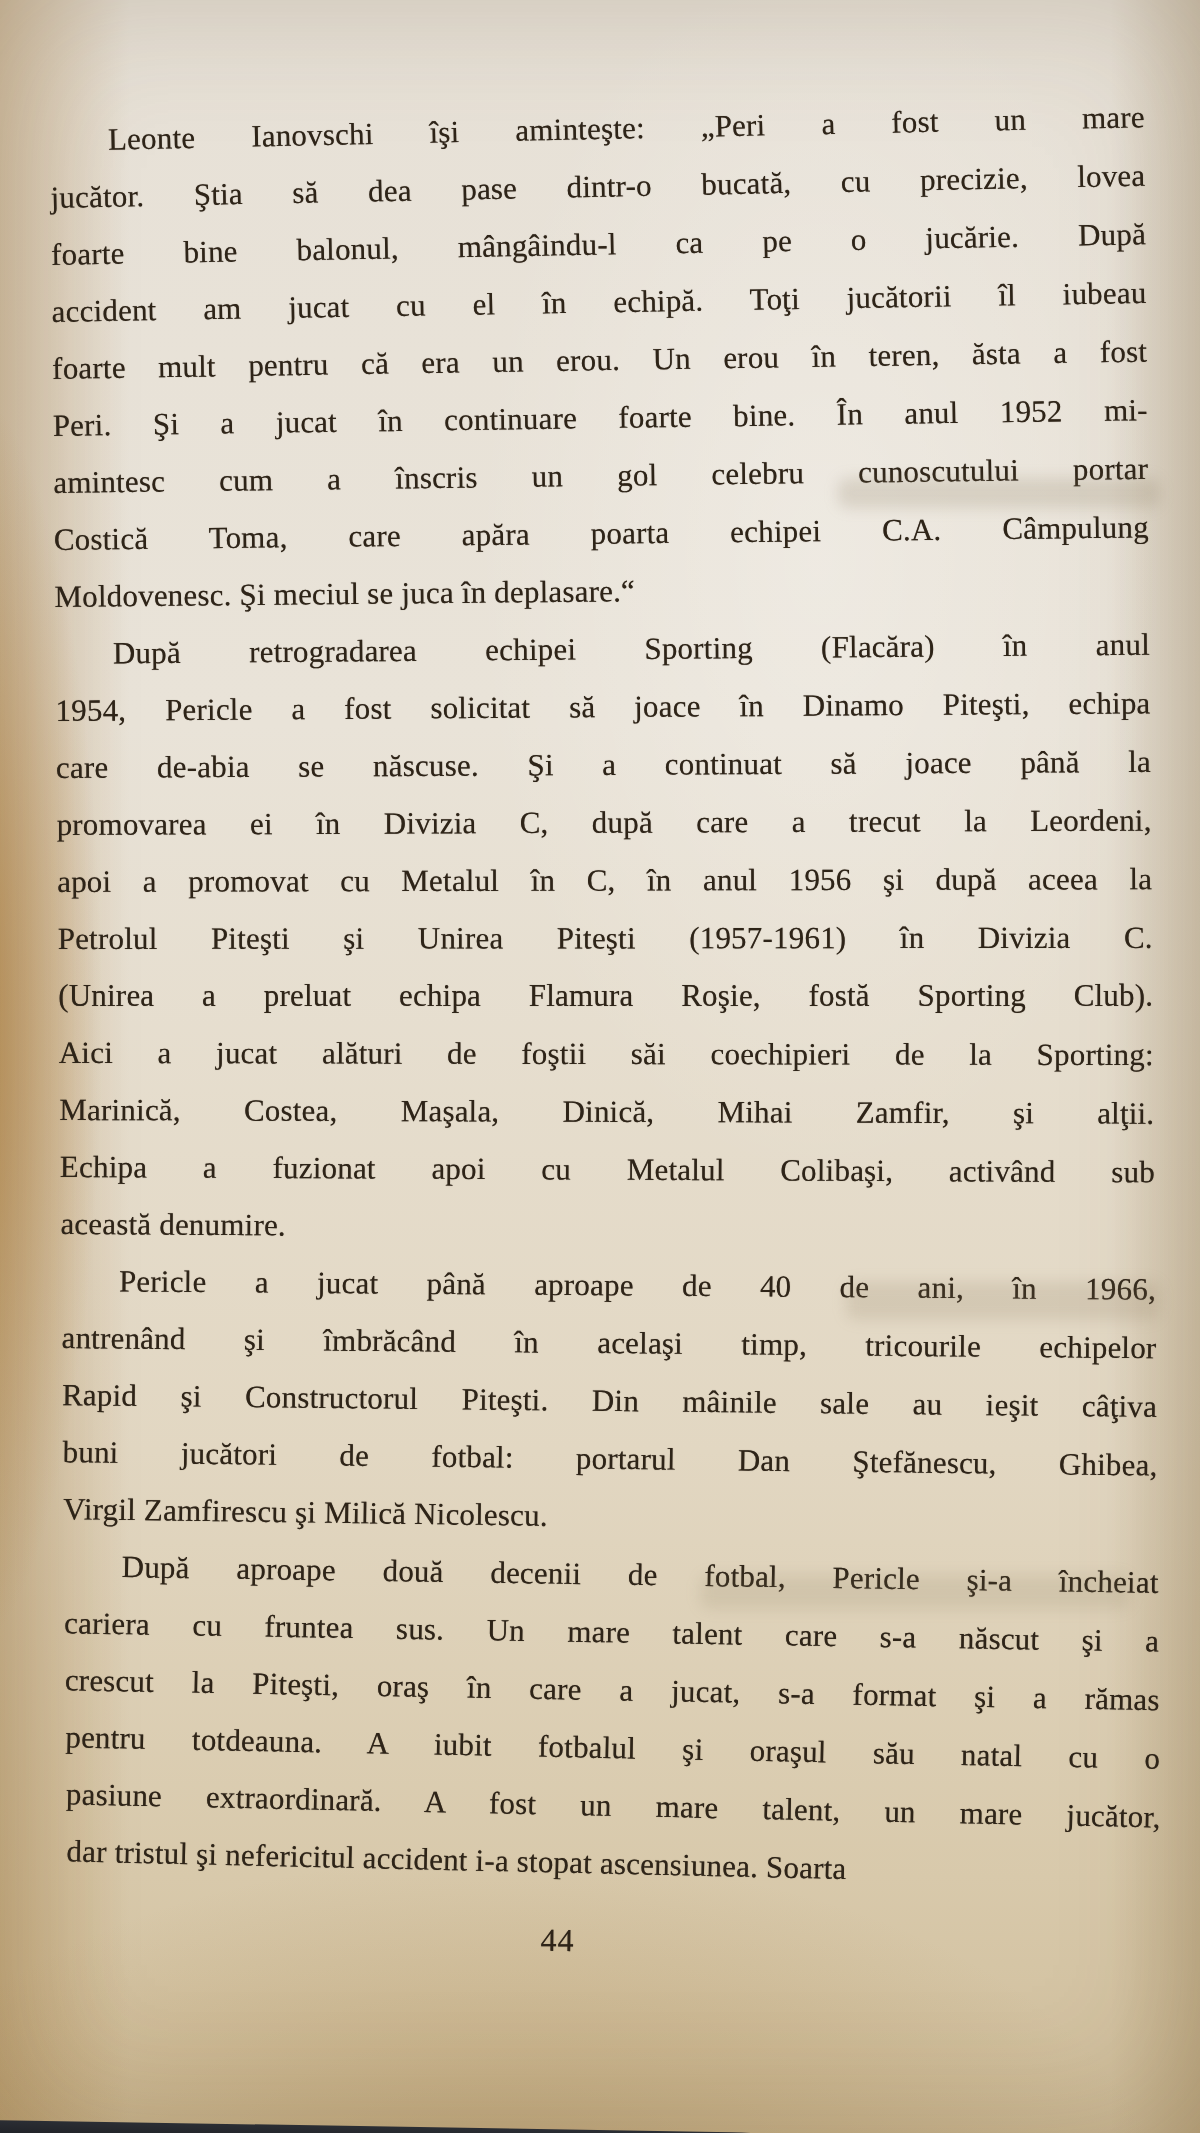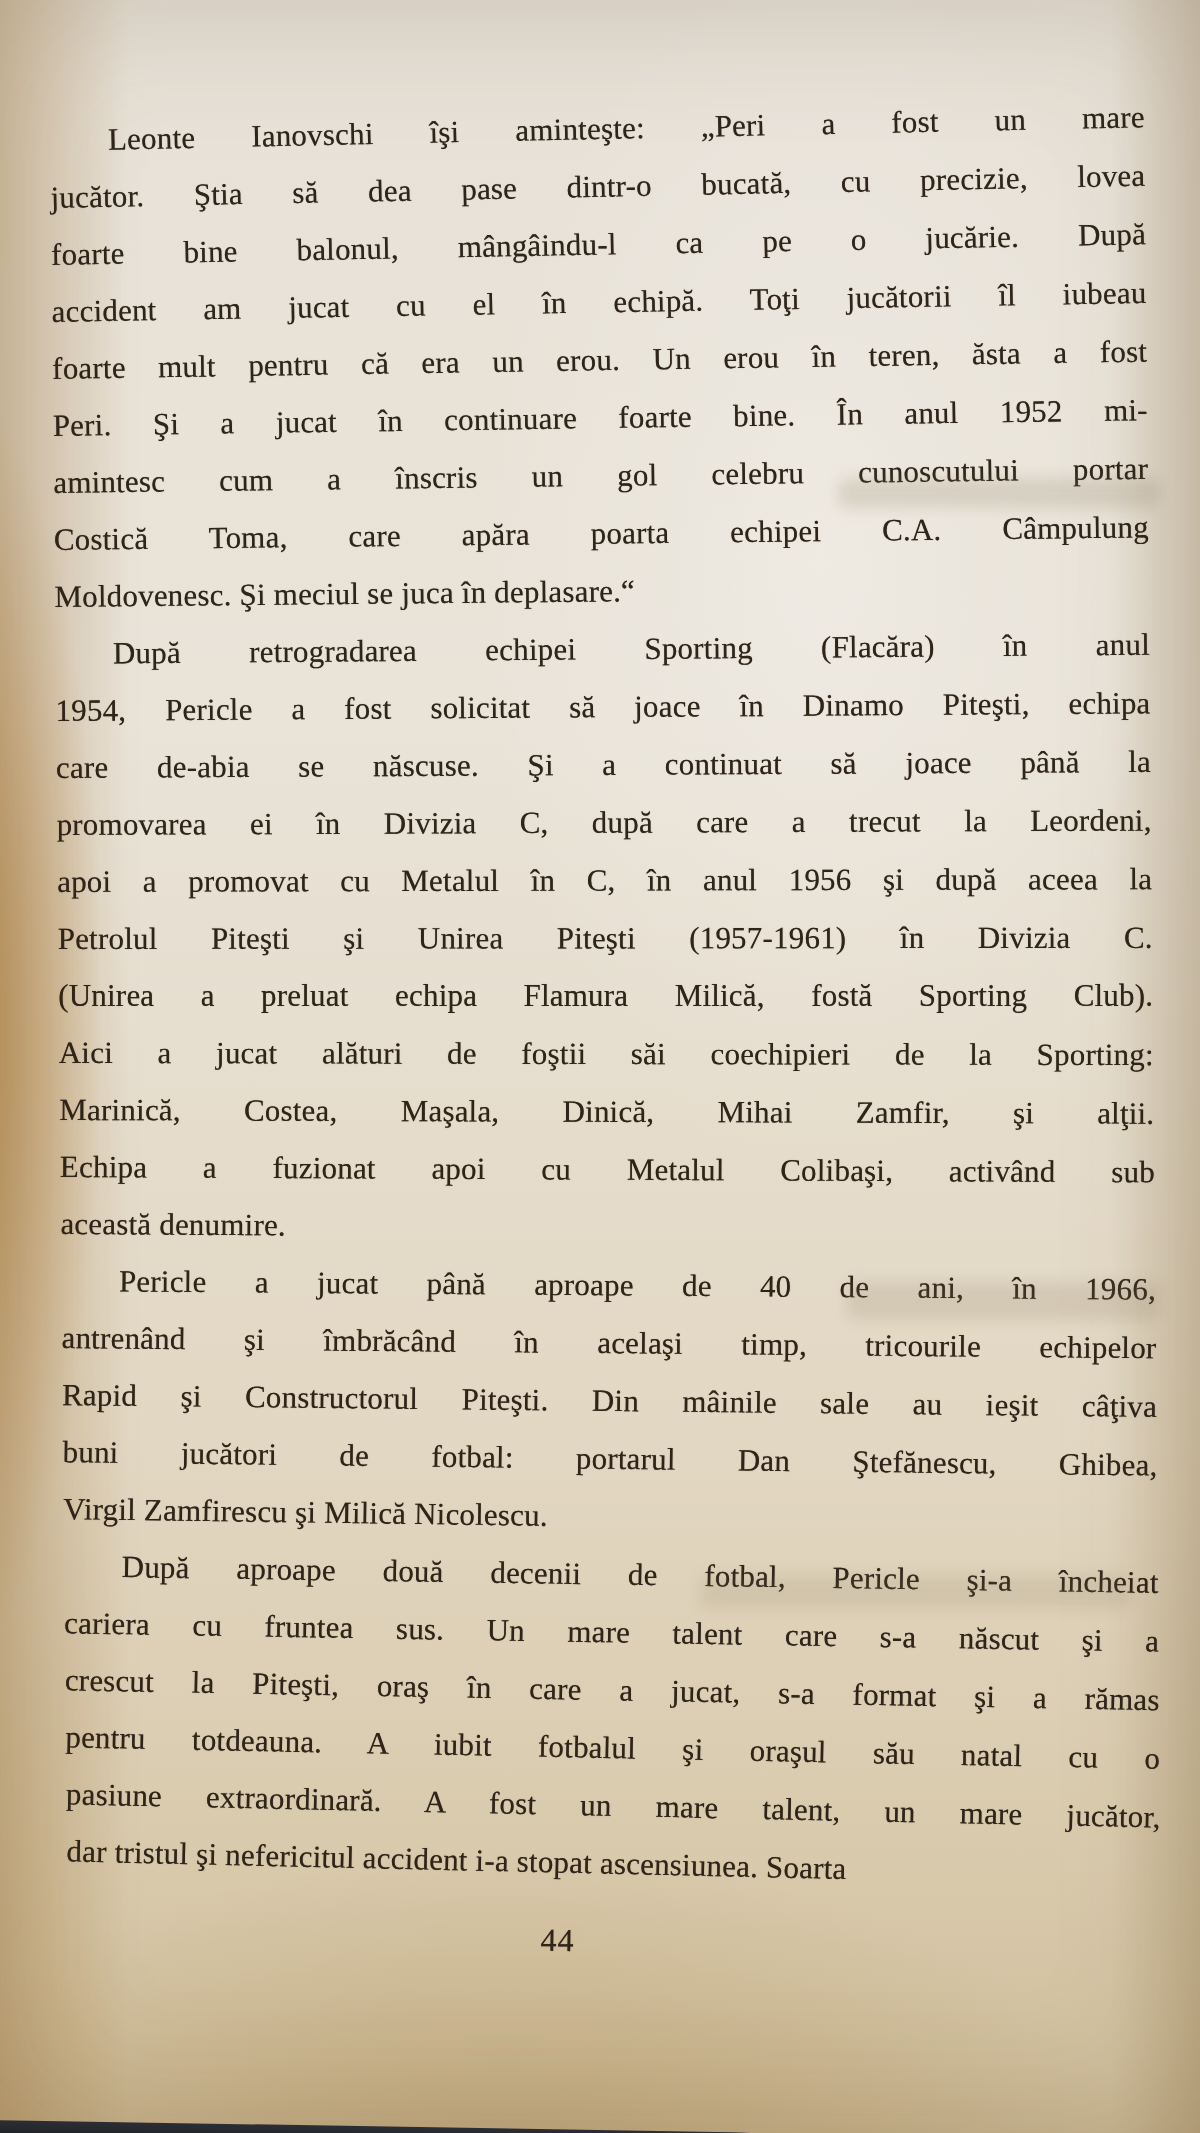--- a/index.html
+++ b/index.html
@@ -95,21 +95,21 @@
       <div class="line last" style="transform: rotate(-0.57deg) translateX(4.4px);">Moldovenesc. Şi meciul se juca în deplasare.“</div>
     </div>
 
     <div class="para">
       <div class="line first" style="transform: rotate(-0.485deg) translateX(4.95px);">După retrogradarea echipei Sporting (Flacăra) în anul</div>
       <div class="line" style="transform: rotate(-0.4deg) translateX(5.5px);">1954, Pericle a fost solicitat să joace în Dinamo Piteşti, echipa</div>
       <div class="line" style="transform: rotate(-0.315deg) translateX(6.05px);">care de-abia se născuse. Şi a continuat să joace până la</div>
       <div class="line" style="transform: rotate(-0.23deg) translateX(6.6px);">promovarea ei în Divizia C, după care a trecut la Leordeni,</div>
       <div class="line" style="transform: rotate(-0.145deg) translateX(7.15px);">apoi a promovat cu Metalul în C, în anul 1956 şi după aceea la</div>
       <div class="line" style="transform: rotate(-0.06deg) translateX(7.7px);">Petrolul Piteşti şi Unirea Piteşti (1957-1961) în Divizia C.</div>
-      <div class="line" style="transform: rotate(0.025deg) translateX(8.25px);">(Unirea a preluat echipa Flamura Milică, fostă Sporting Club).</div>
+      <div class="line" style="transform: rotate(0.025deg) translateX(8.25px);">(Unirea a preluat echipa Flamura Roşie, fostă Sporting Club).</div>
       <div class="line" style="transform: rotate(0.11deg) translateX(8.8px);">Aici a jucat alături de foştii săi coechipieri de la Sporting:</div>
       <div class="line" style="transform: rotate(0.195deg) translateX(9.35px);">Marinică, Costea, Maşala, Dinică, Mihai Zamfir, şi alţii.</div>
       <div class="line" style="transform: rotate(0.28deg) translateX(9.9px);">Echipa a fuzionat apoi cu Metalul Colibaşi, activând sub</div>
       <div class="line last" style="transform: rotate(0.365deg) translateX(10.45px);">această denumire.</div>
     </div>
 
     <div class="para">
       <div class="line first" style="transform: rotate(0.45deg) translateX(11px);">Pericle a jucat până aproape de 40 de ani, în 1966,</div>
       <div class="line" style="transform: rotate(0.535deg) translateX(11.55px);">antrenând şi îmbrăcând în acelaşi timp, tricourile echipelor</div>
       <div class="line" style="transform: rotate(0.62deg) translateX(12.1px);">Rapid şi Constructorul Piteşti. Din mâinile sale au ieşit câţiva</div>

